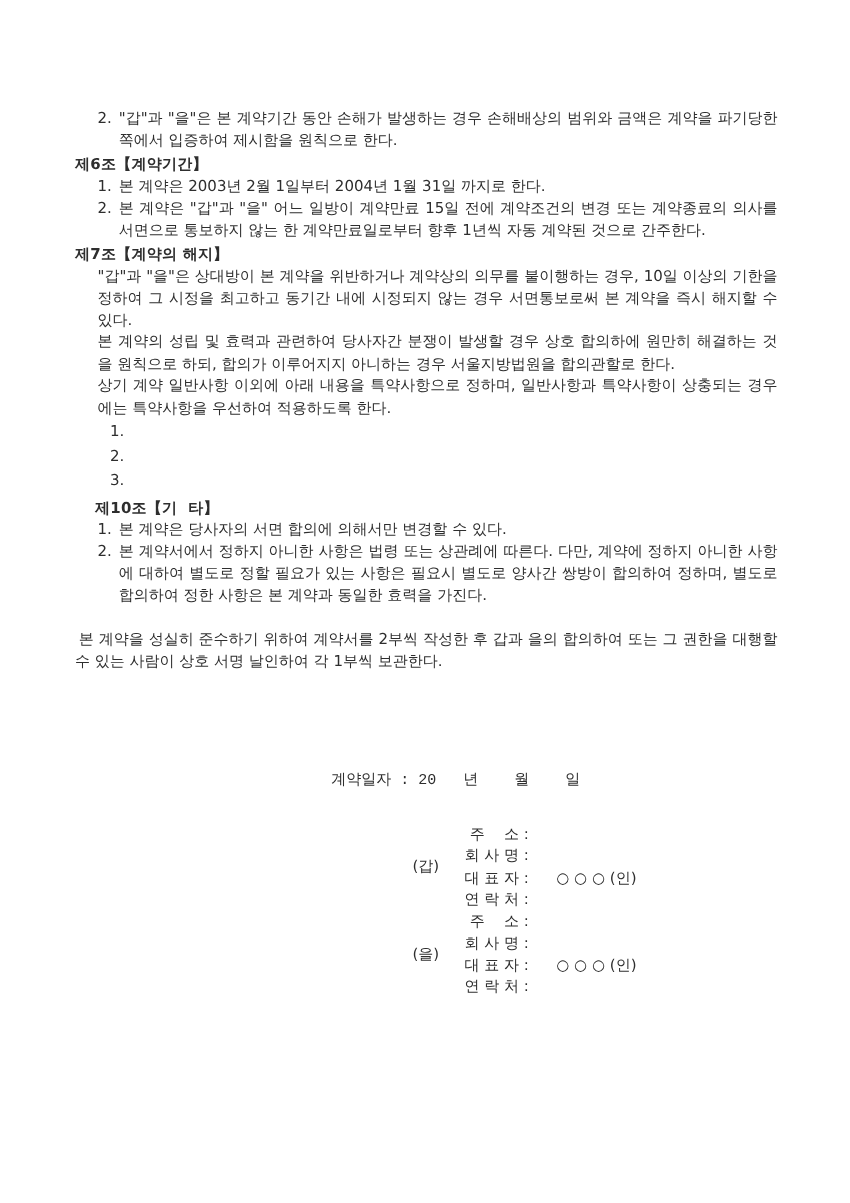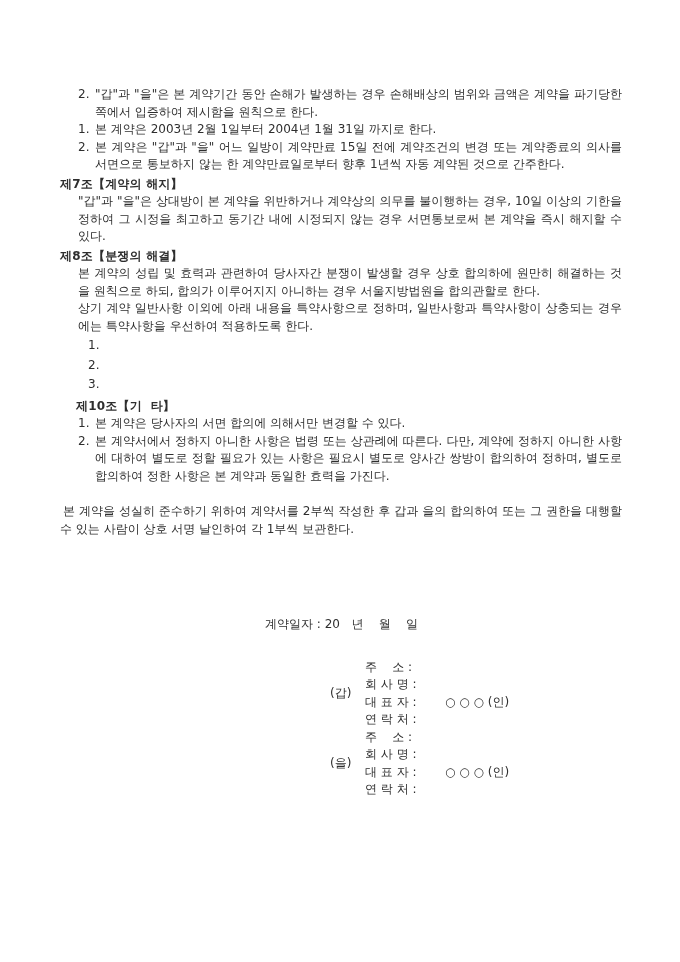--- a/index.html
+++ b/index.html
@@ -36,53 +36,54 @@
   .special-item { margin-left: 28px; margin-top: 2px; }
   .closing {
     margin-top: 18px;
     text-align: justify;
     text-indent: 3px;
   }
   .date-line {
     margin-top: 78px;
     margin-left: 205px;
     white-space: pre;
+    font-family: Liberation Mono, monospace;
   }
   .sig-area { margin-top: 25px; }
   .sig-block { display: flex; align-items: center; margin-left: 270px; }
   .sig-party { flex: 0 0 26px; white-space: pre; }
   .sig-fields { margin-left: 9px; }
-  .sig-row { display: flex; }
+  .sig-row { display: flex; text-align: right; }
   .sig-label { white-space: pre; min-width: 58px; }
   .sig-value { margin-left: 22px; white-space: pre; }
 </style>
 </head>
 <body>
 
 <div class="page">
   <div class="content">
 
     <div class="num-item">
       <span class="num">2.</span>
       <span class="txt">"갑"과 "을"은 본 계약기간 동안 손해가 발생하는 경우 손해배상의 범위와 금액은 계약을 파기당한 쪽에서 입증하여 제시함을 원칙으로 한다.</span>
     </div>
 
+    <div class="art-title">제6조【계약기간】</div>
     <div class="num-item">
       <span class="num">1.</span>
       <span class="txt">본 계약은 2003년 2월 1일부터 2004년 1월 31일 까지로 한다.</span>
     </div>
     <div class="num-item">
       <span class="num">2.</span>
       <span class="txt">본 계약은 "갑"과 "을" 어느 일방이 계약만료 15일 전에 계약조건의 변경 또는 계약종료의 의사를 서면으로 통보하지 않는 한 계약만료일로부터 향후 1년씩 자동 계약된 것으로 간주한다.</span>
     </div>
 
     <div class="art-title gap-lg">제7조【계약의 해지】</div>
     <div class="para">"갑"과 "을"은 상대방이 본 계약을 위반하거나 계약상의 의무를 불이행하는 경우, 10일 이상의 기한을 정하여 그 시정을 최고하고 동기간 내에 시정되지 않는 경우 서면통보로써 본 계약을 즉시 해지할 수 있다.</div>
 
-    <div class="art-title">제8조【분쟁의 해결】</div>
     <div class="para">본 계약의 성립 및 효력과 관련하여 당사자간 분쟁이 발생할 경우 상호 합의하에 원만히 해결하는 것을 원칙으로 하되, 합의가 이루어지지 아니하는 경우 서울지방법원을 합의관할로 한다.</div>
 
     <div class="para">상기 계약 일반사항 이외에 아래 내용을 특약사항으로 정하며, 일반사항과 특약사항이 상충되는 경우에는 특약사항을 우선하여 적용하도록 한다.</div>
     <div class="special-item">1.</div>
     <div class="special-item">2.</div>
     <div class="special-item">3.</div>
 
     <div class="art-title gap-md">제10조【기  타】</div>
     <div class="num-item">
       <span class="num">1.</span>

